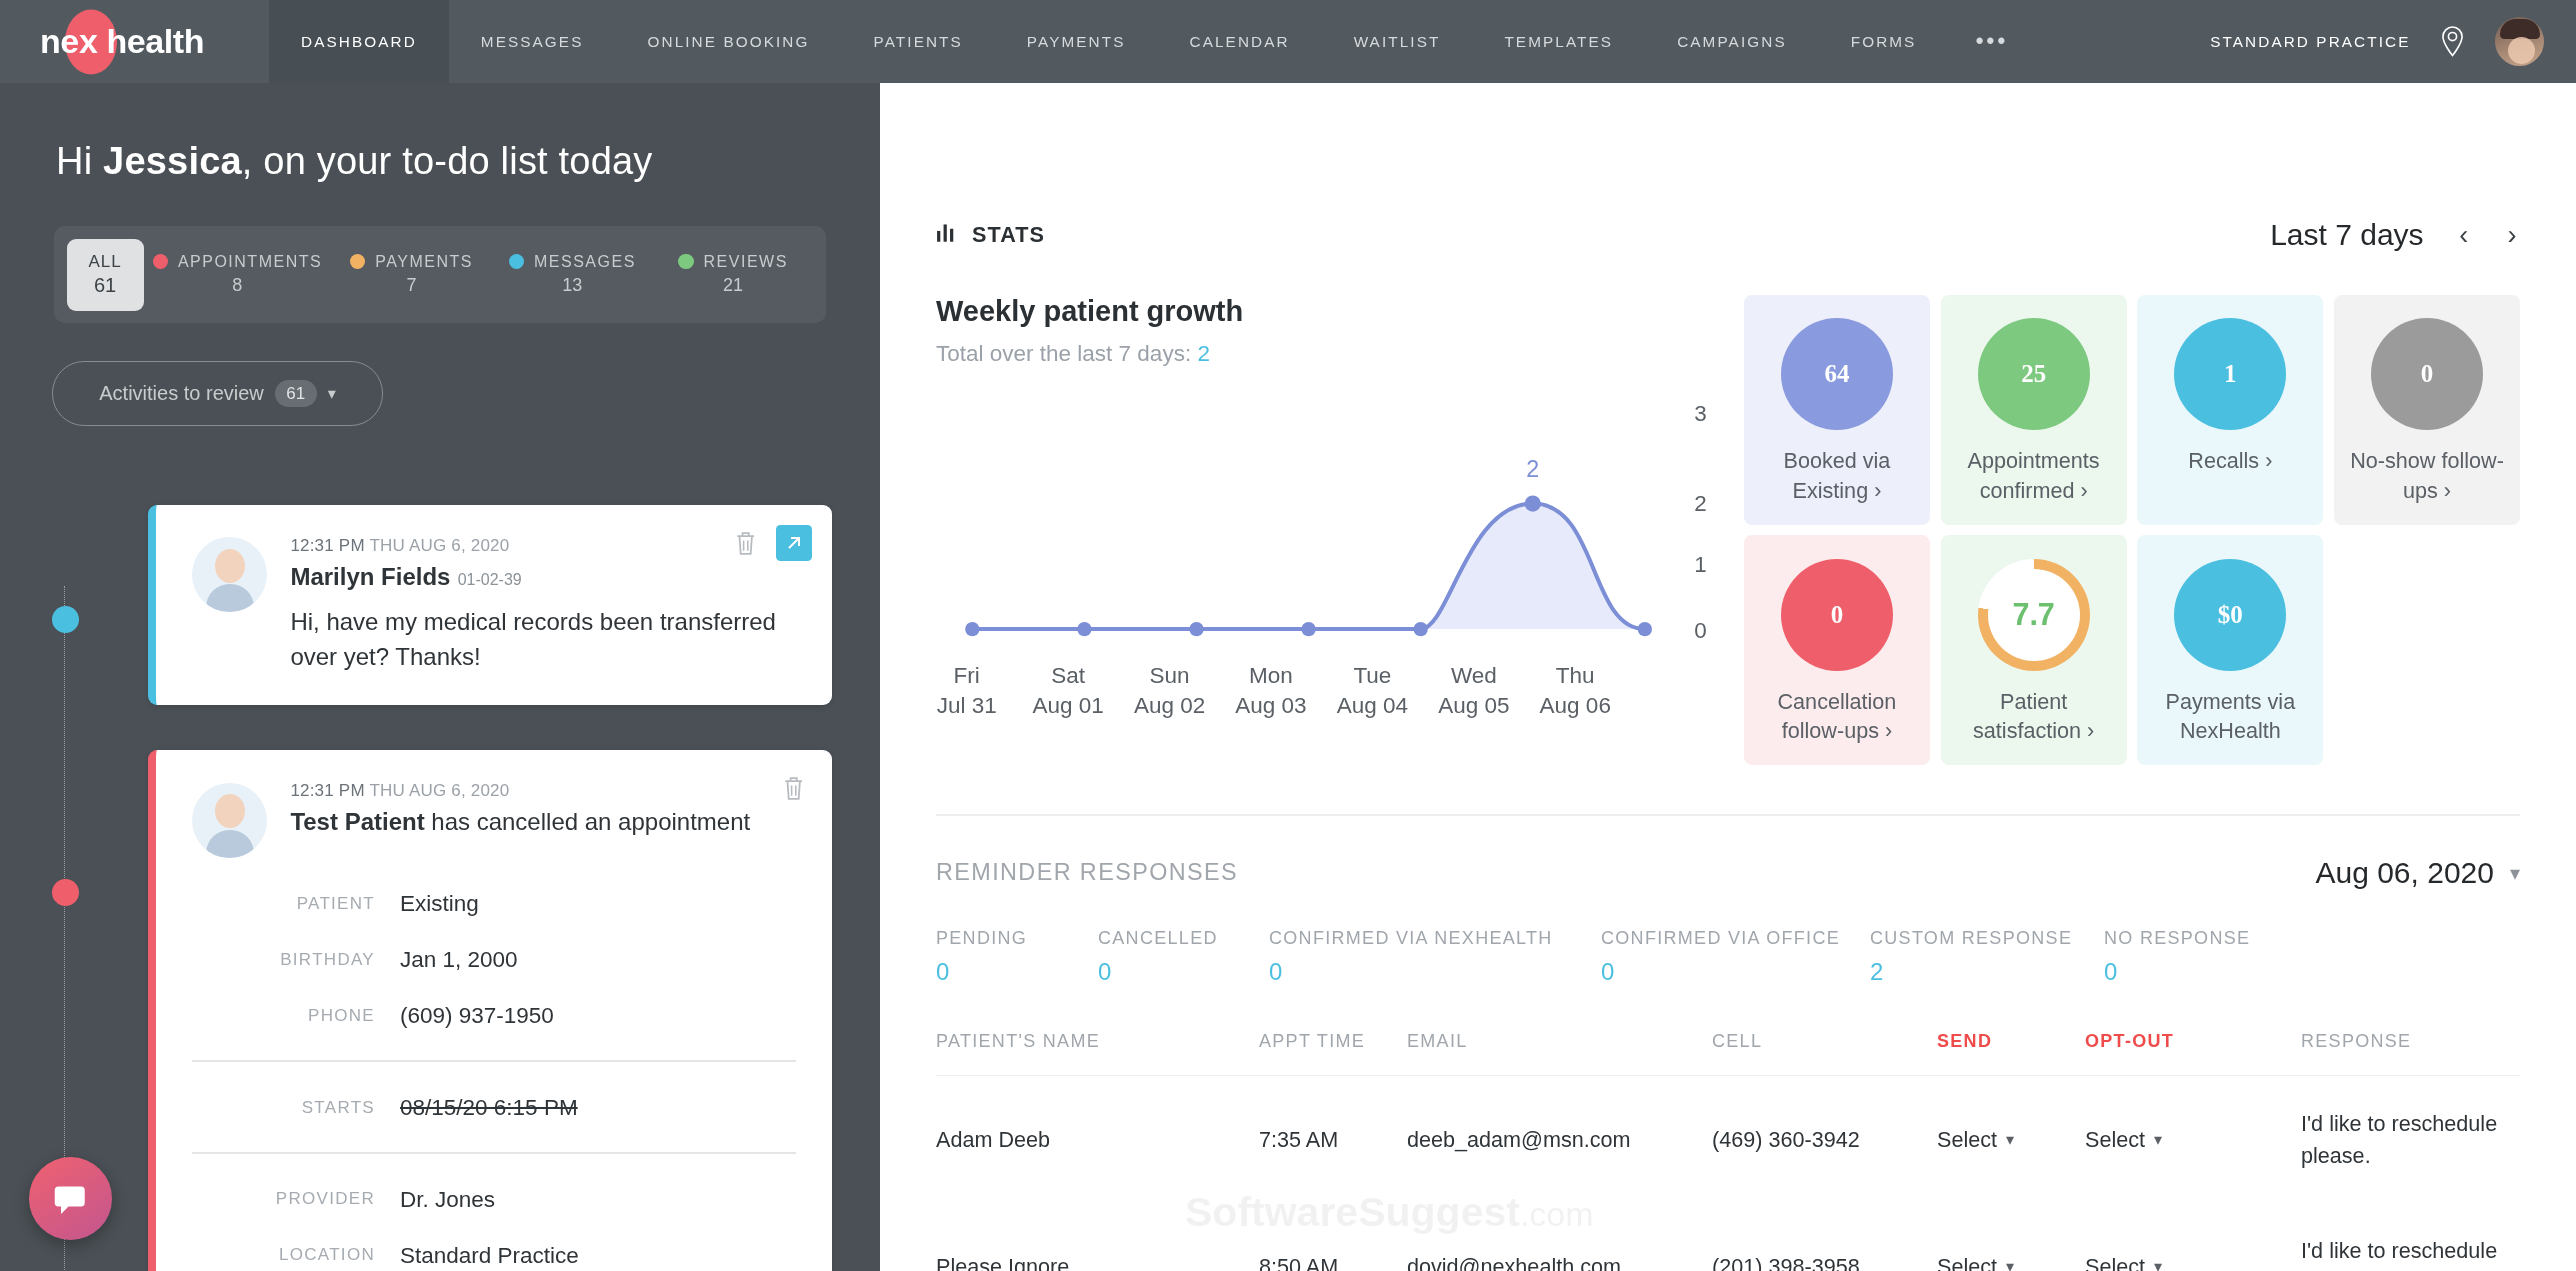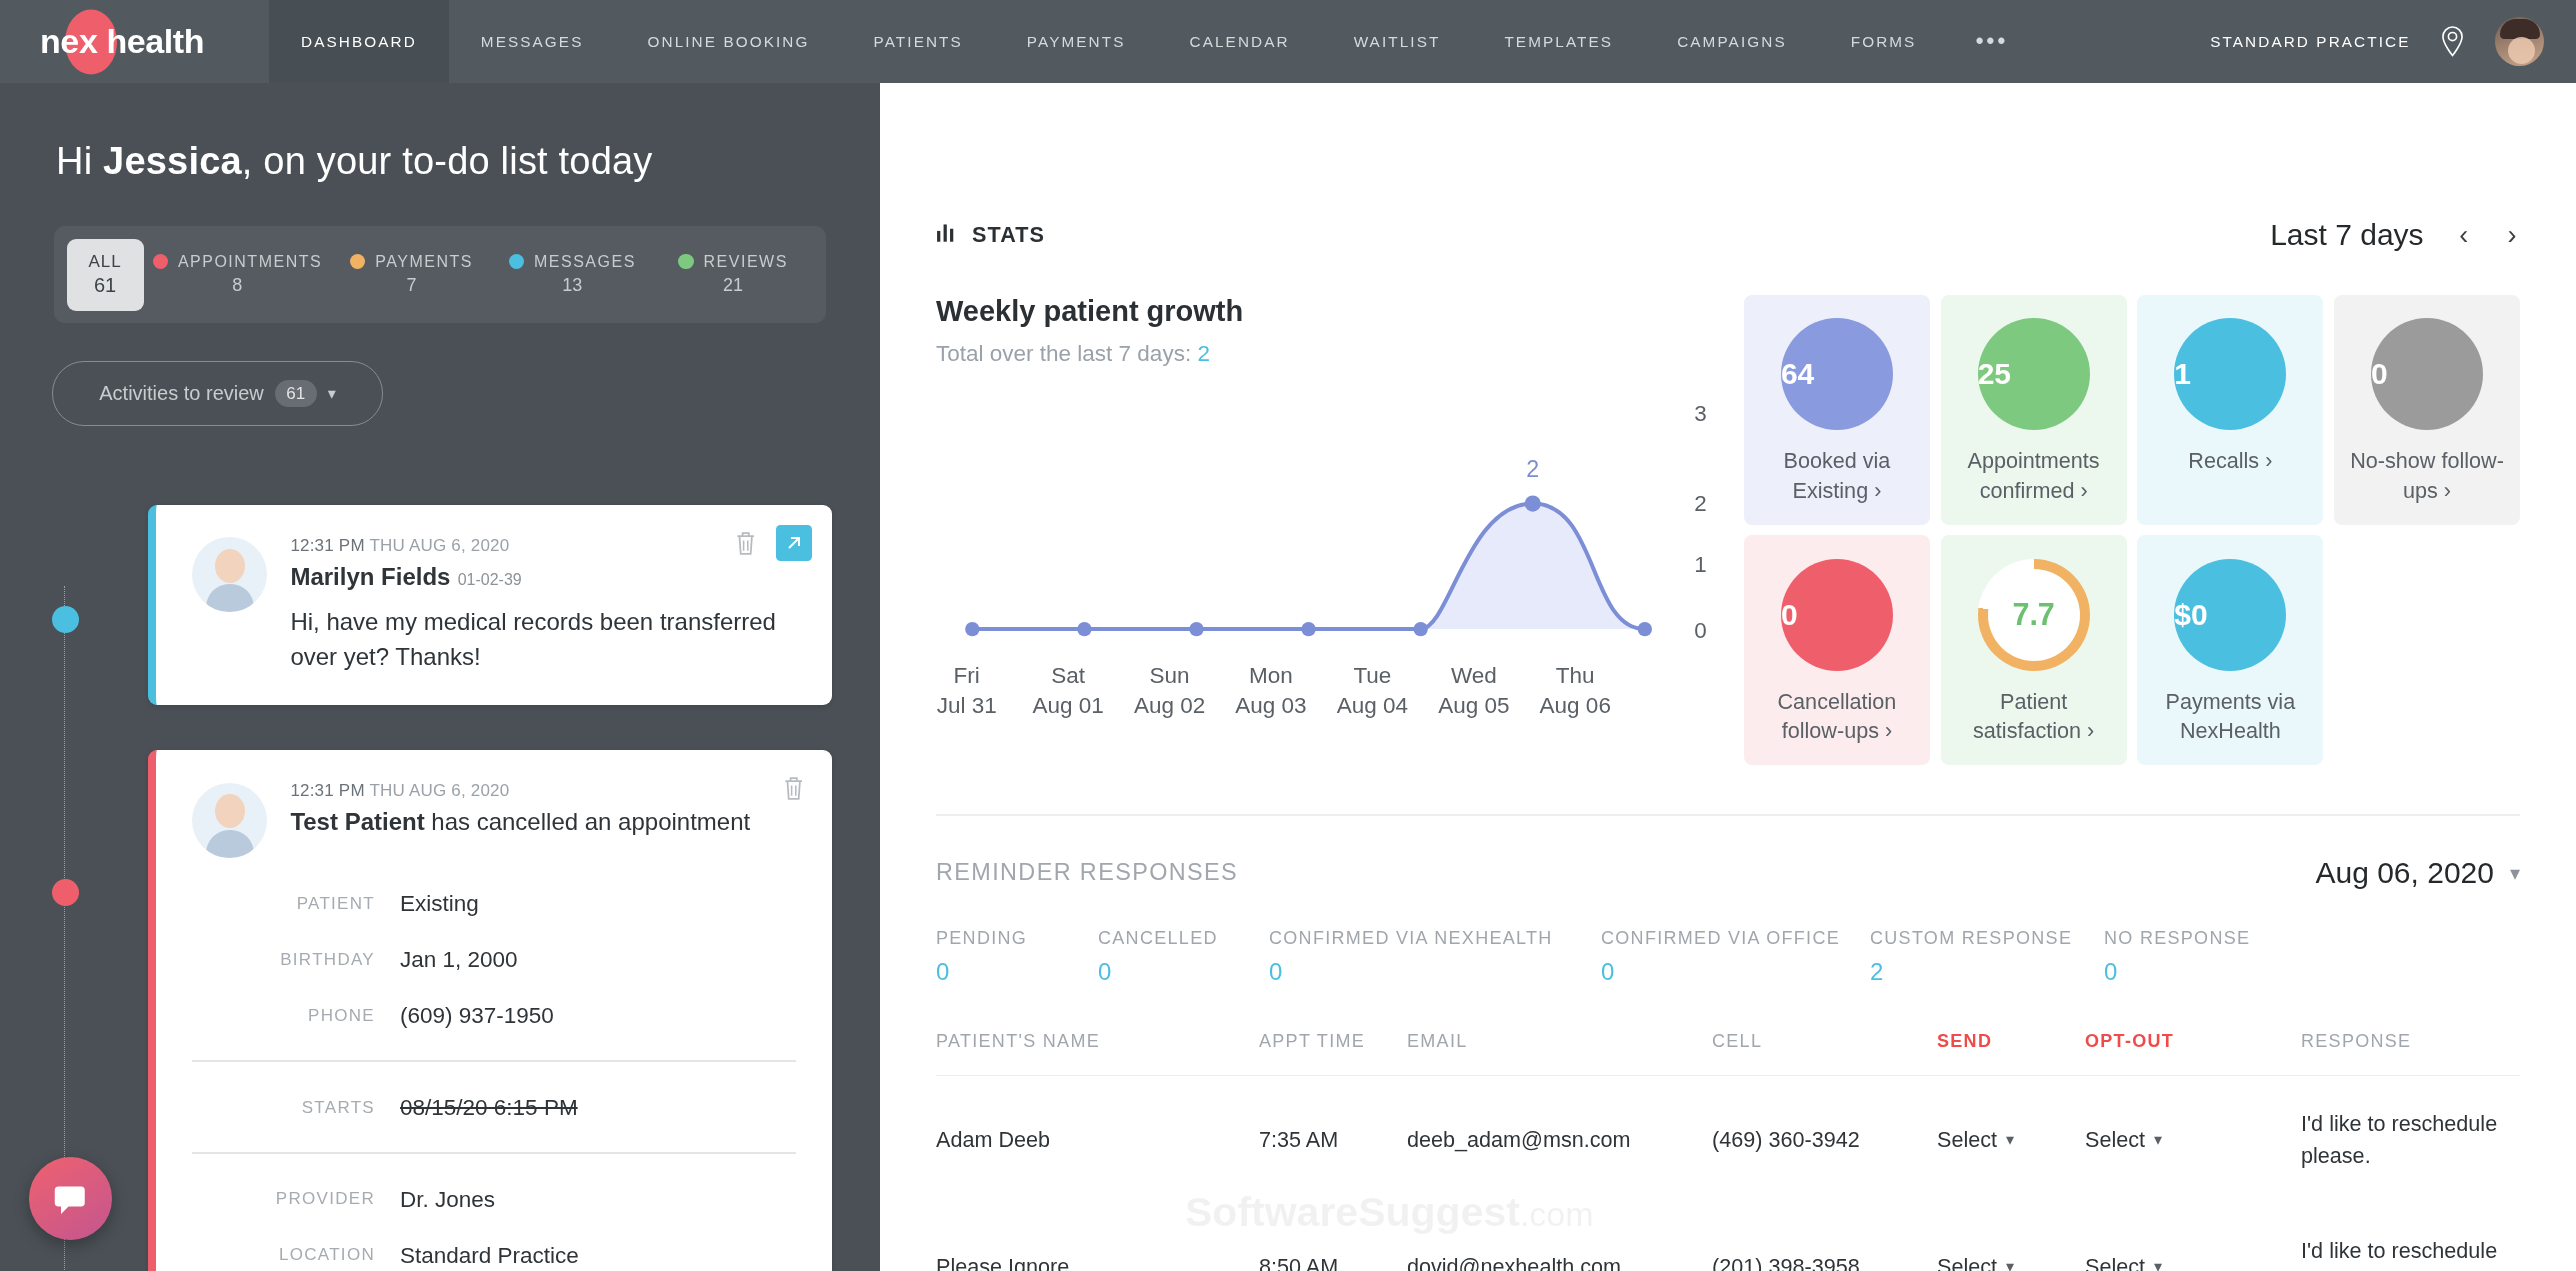--- a/index.html
+++ b/index.html
@@ -170,22 +170,22 @@
   .x-labels { display: flex; margin-top: 5.4px; width: 710px; }
   .x-lab { flex: 1; text-align: center; font-size: 22.5px; color: #5a6066; line-height: 1.35; }
 
   .tiles { display: grid; grid-template-columns: repeat(4, 1fr); gap: 10.8px; flex: 1; align-content: start; }
   .tile {
     border-radius: 8px; padding: 23.4px 9px 20px 9px; display: flex;
     flex-direction: column; align-items: center; cursor: pointer; min-height: 180px;
   }
   .tile .circle {
     width: 112px; height: 112px; border-radius: 50%; display: flex;
-    align-items: center; justify-content: flex-start; color: #ffffff;
-    font-size: 30px; font-weight: 700;
+    align-items: center; justify-content: center; color: #ffffff;
+    font-size: 25px; font-weight: 700; font-family: Liberation Serif, serif;
   }
   .tile .ring {
     width: 112px; height: 112px; border-radius: 50%;
     display: flex; align-items: center; justify-content: center;
     font-size: 30.5px; font-weight: 700; color: #6cc070;
     background: conic-gradient(#f2b263 0% 77%, #ffffff 77% 100%);
     position: relative;
   }
   .tile .ring::before {
     content:""; position:absolute; left:10px; top:10px; right:10px; bottom:10px;

